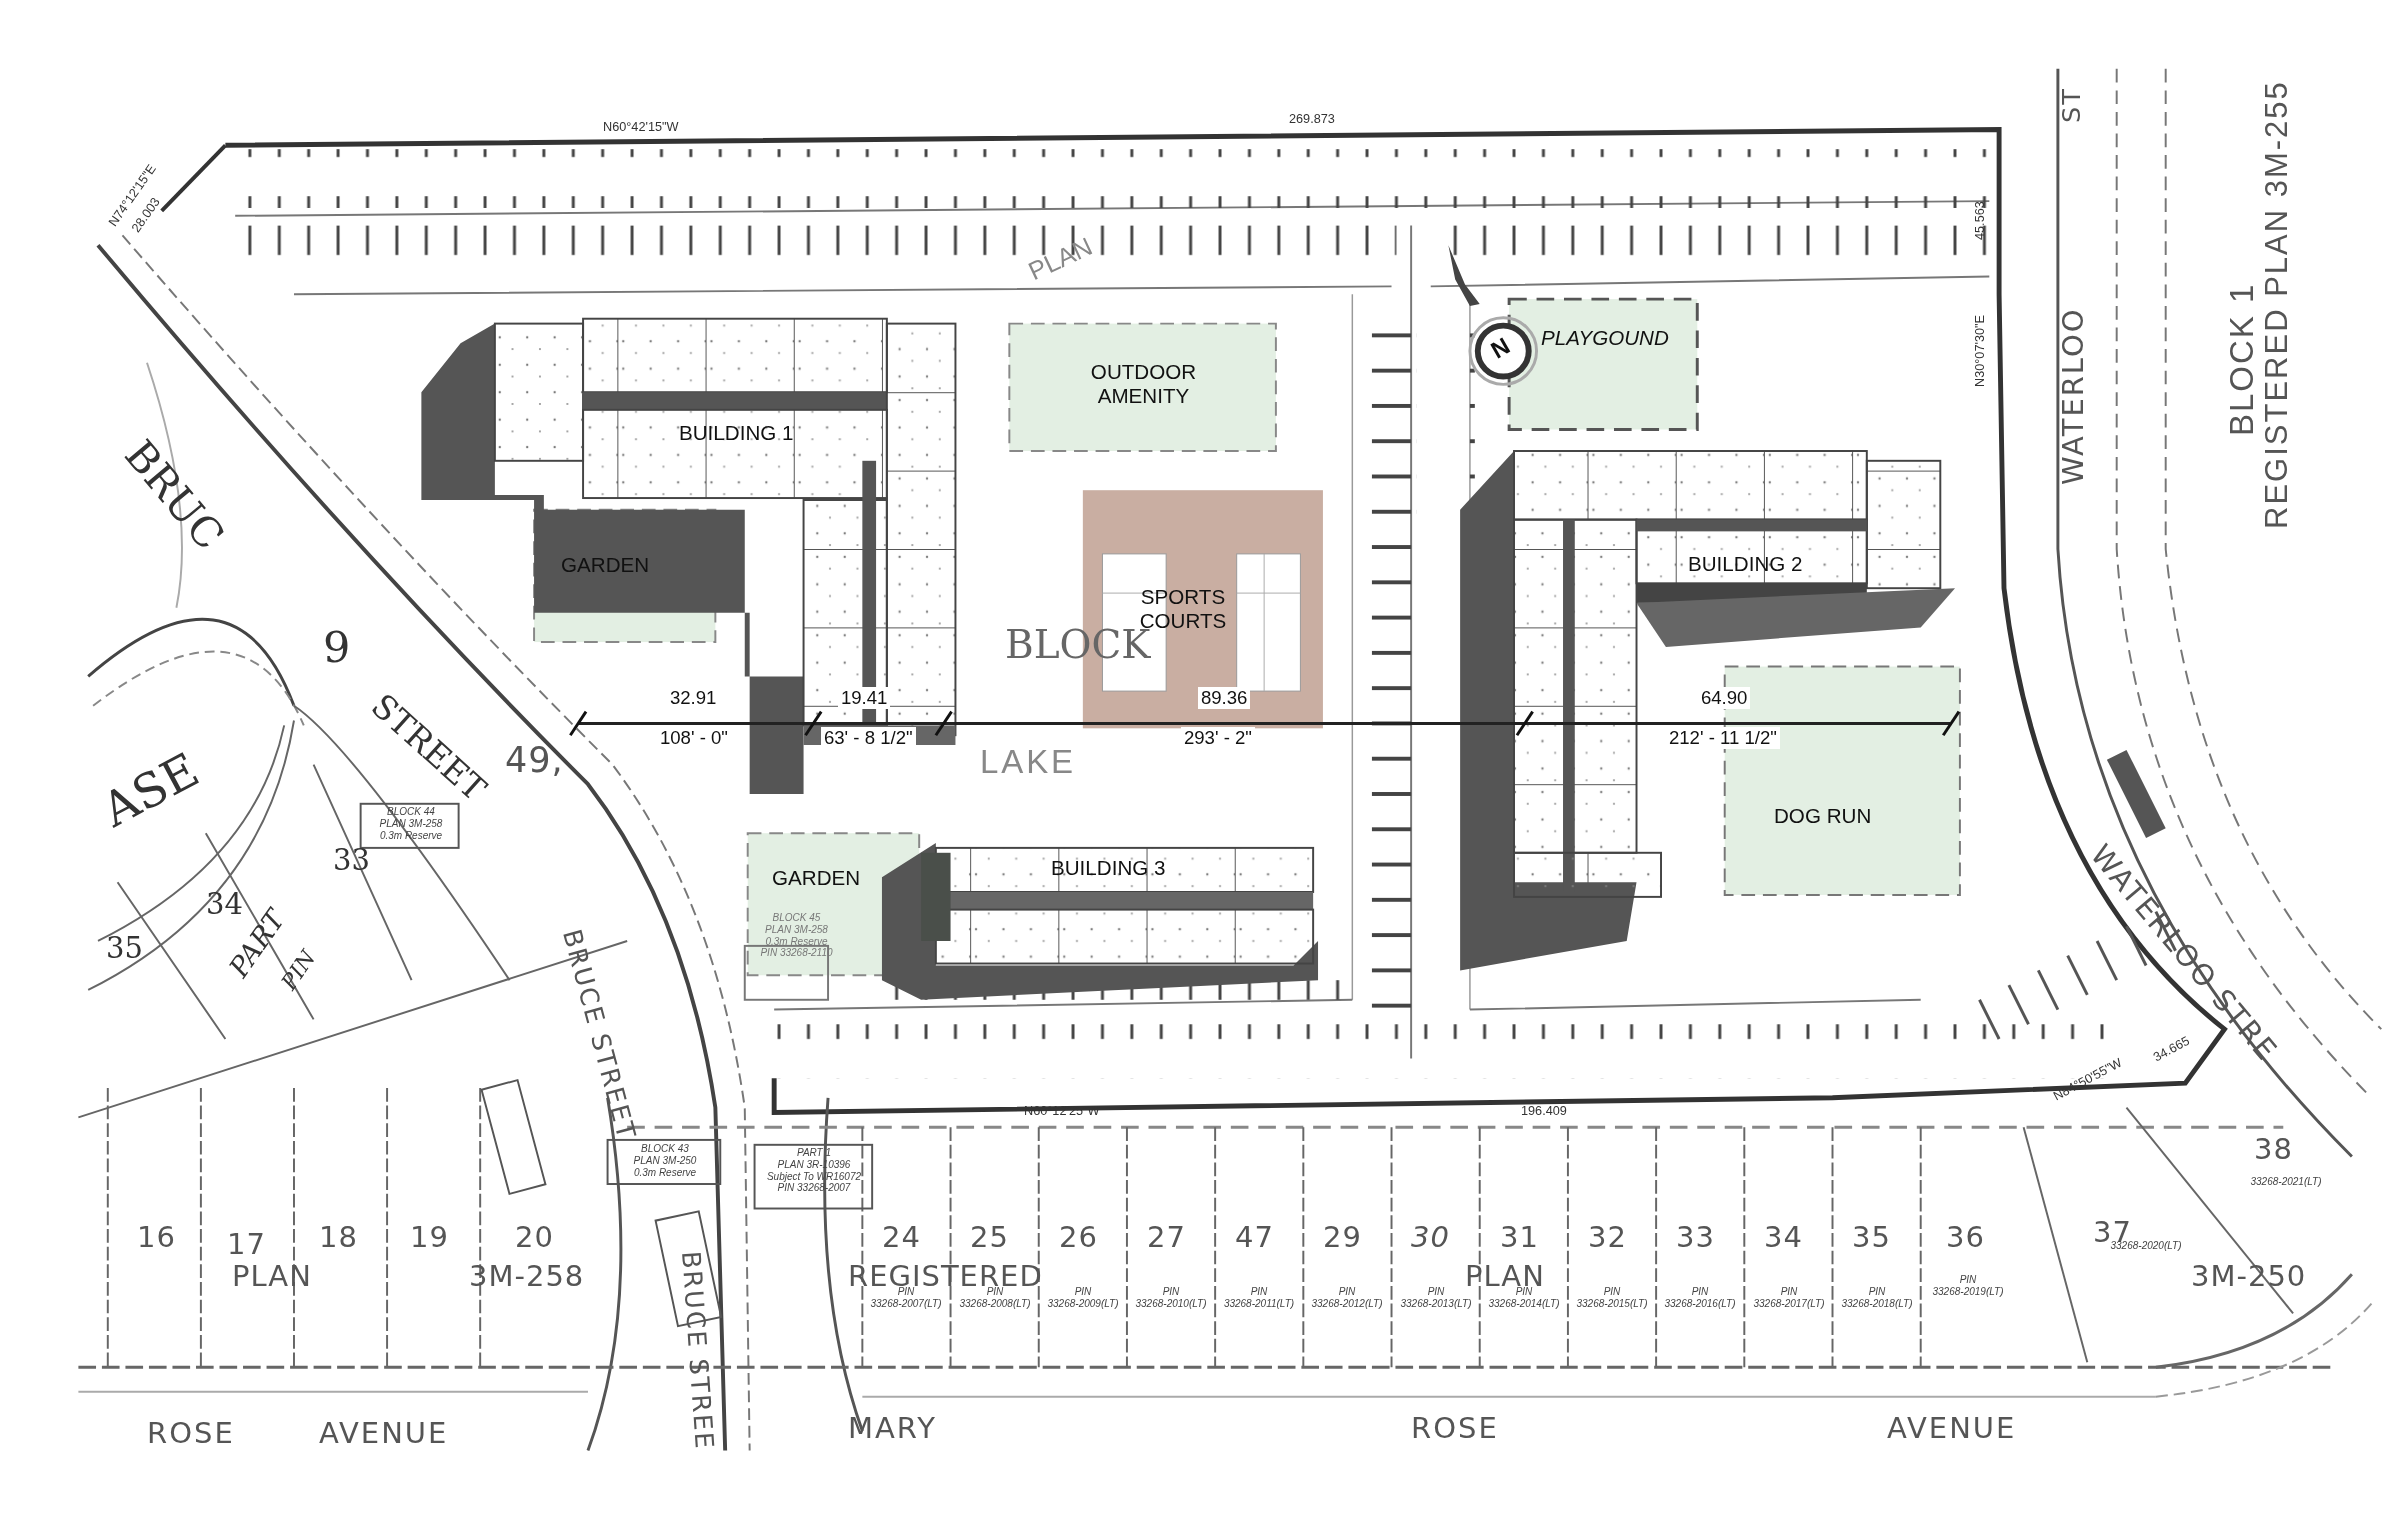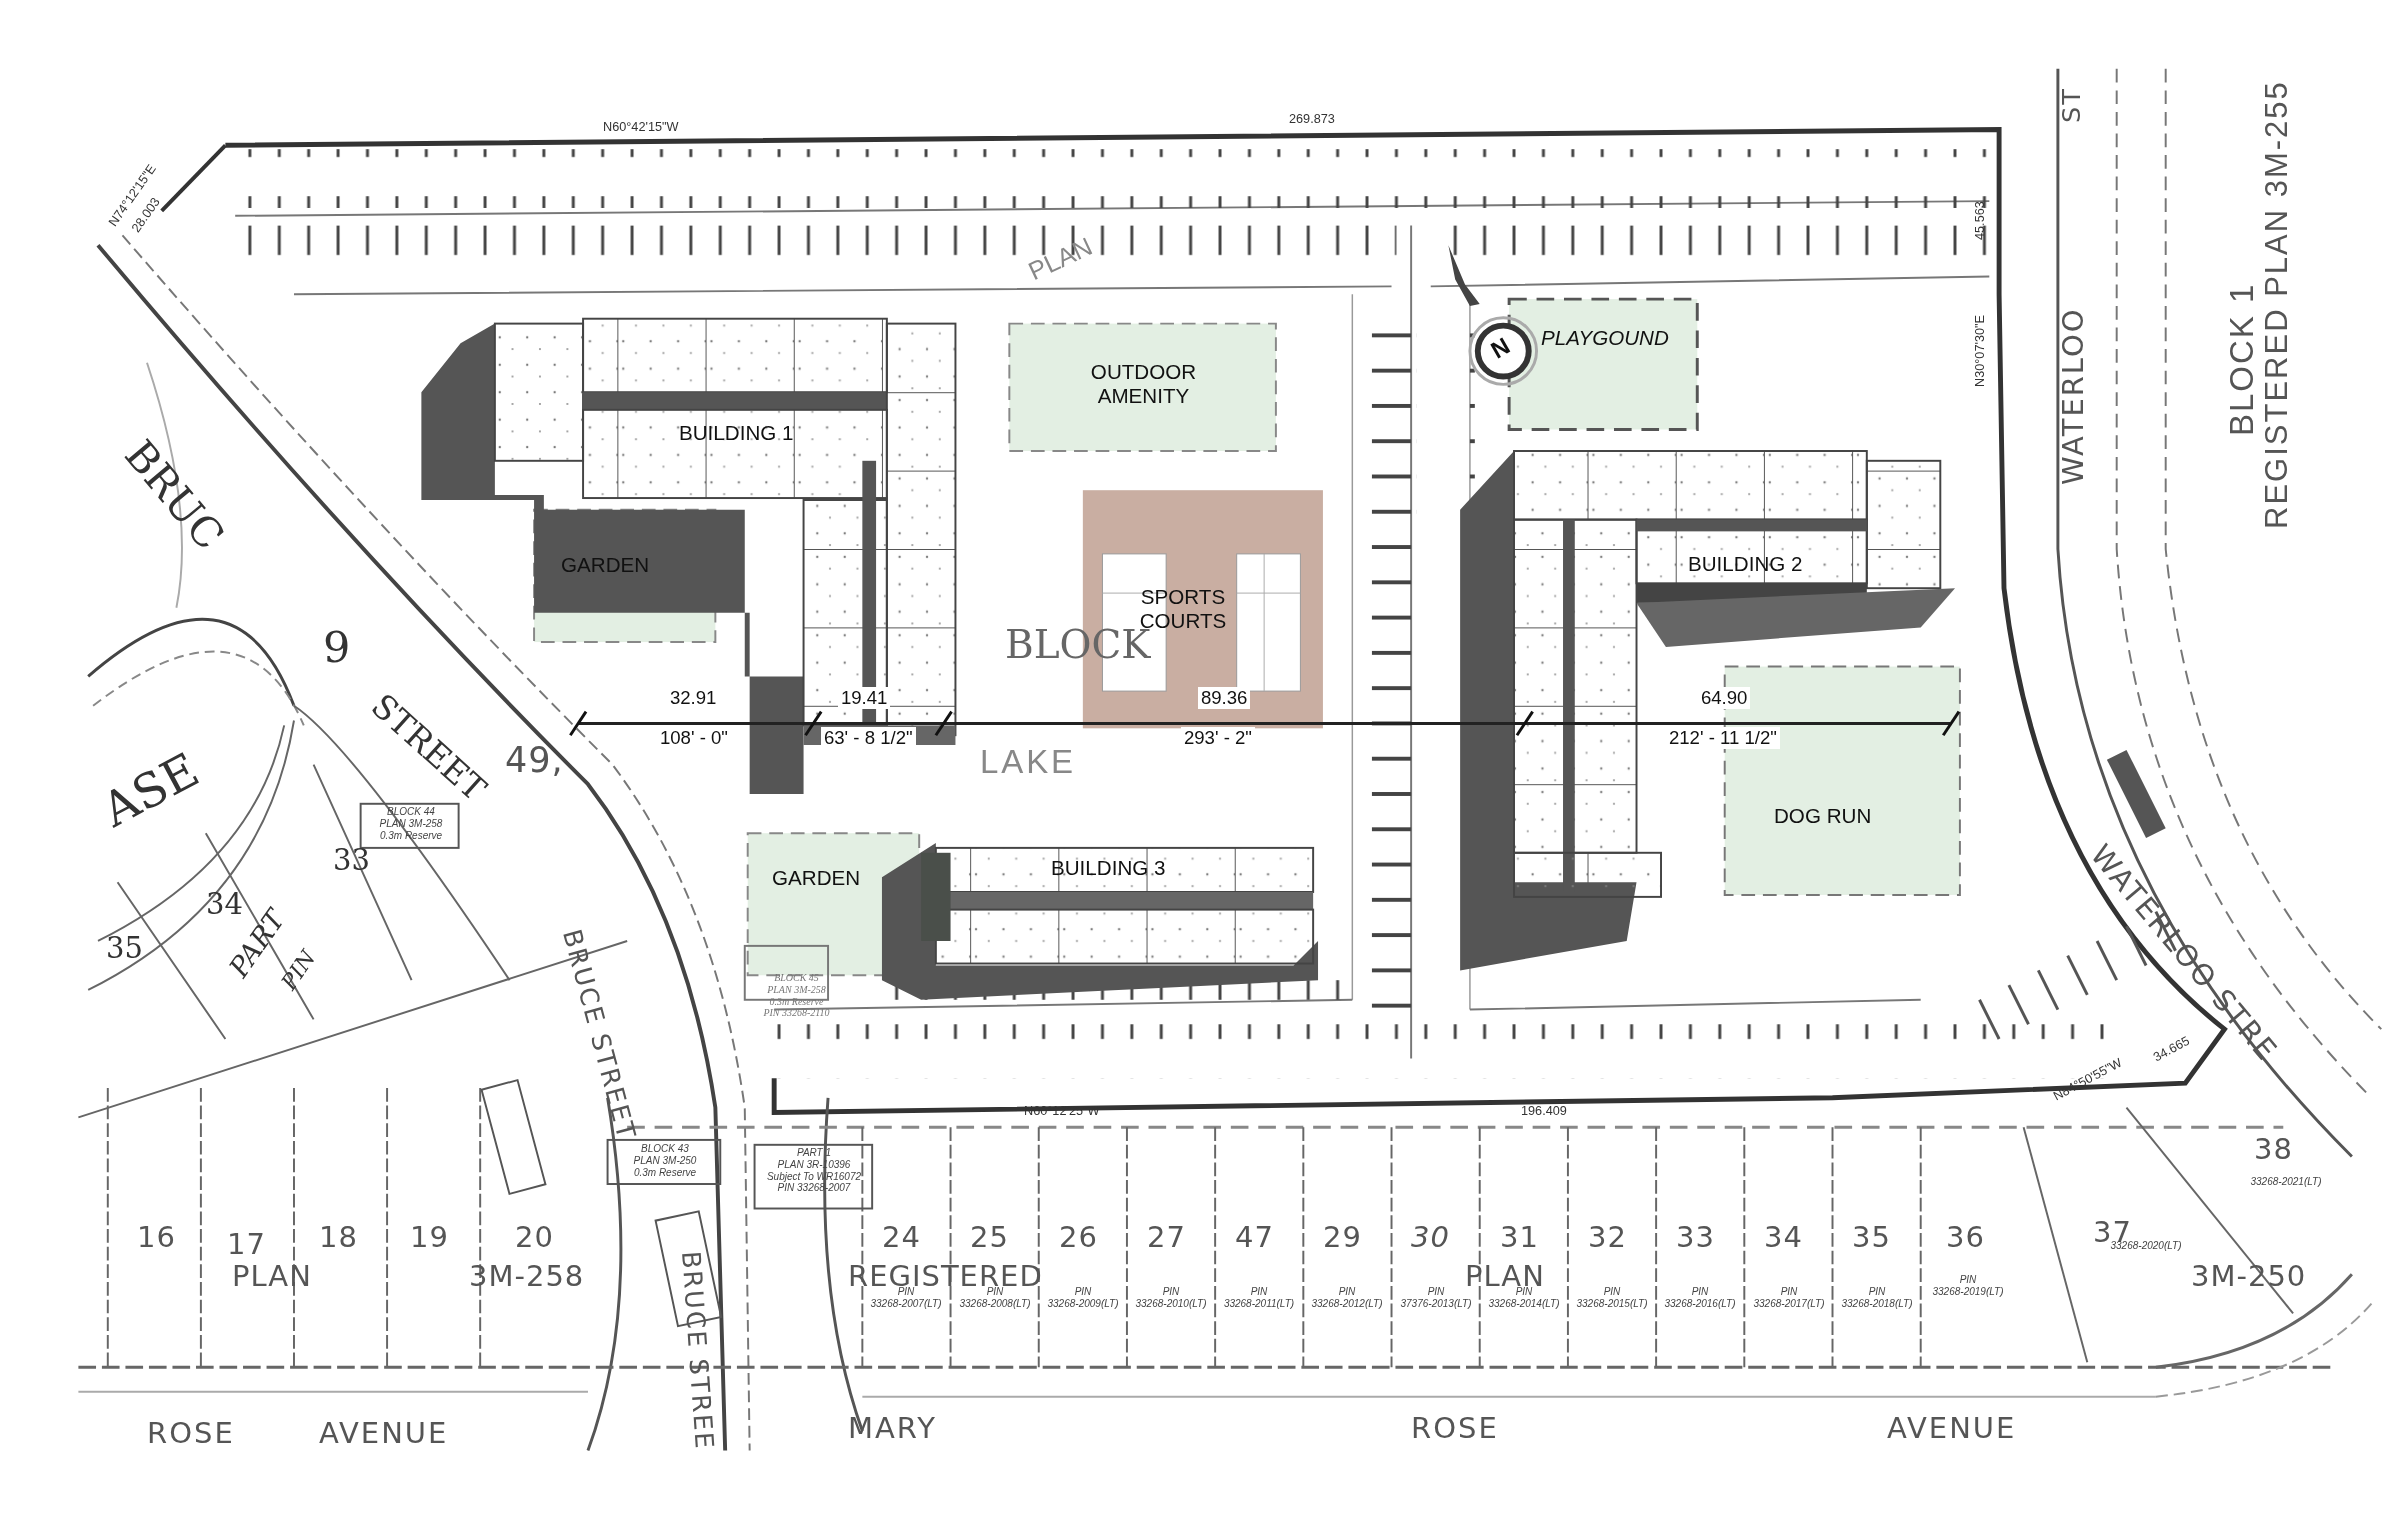--- a/index.html
+++ b/index.html
@@ -238,21 +238,21 @@
 <div class="lbl" style="left:980px;top:743px;font-size:33px;color:#888;letter-spacing:2.9px;">LAKE</div>
 <div class="lbl rot" style="left:1024px;top:260px;transform:rotate(-25deg);font-size:25.5px;color:#888;">PLAN</div>
 
 <div class="lbl rot" style="left:2223px;top:436px;transform:rotate(-90deg);font-size:33px;color:#555;letter-spacing:2px;">BLOCK 1</div>
 <div class="lbl rot" style="left:2259px;top:529px;transform:rotate(-90deg);font-size:31px;color:#555;letter-spacing:2px;">REGISTERED PLAN 3M-255</div>
 <div class="lbl pin" style="left:365px;top:806px;width:92px;">
   <div>BLOCK 44</div>
   <div>PLAN 3M-258</div>
   <div>0.3m Reserve</div>
 </div>
-<div class="lbl pin" style="left:747px;top:972px;width:99px;color:#777;font-family:Liberation Serif, serif;">
+<div class="lbl pin" style="left:747px;top:912px;width:99px;color:#777;">
   <div>BLOCK 45</div>
   <div>PLAN 3M-258</div>
   <div>0.3m Reserve</div>
   <div>PIN 33268-2110</div>
 </div>
 <div class="lbl pin" style="left:610px;top:1143px;width:110px;">
   <div>BLOCK 43</div>
   <div>PLAN 3M-250</div>
   <div>0.3m Reserve</div>
 </div>
@@ -307,21 +307,21 @@
 <div class="lbl pin" style="left:1220px;top:1286px;width:78px;">
     <div>PIN</div>
     <div>33268-2011(LT)</div>
   </div>
 <div class="lbl pin" style="left:1308px;top:1286px;width:78px;">
     <div>PIN</div>
     <div>33268-2012(LT)</div>
   </div>
 <div class="lbl pin" style="left:1397px;top:1286px;width:78px;">
     <div>PIN</div>
-    <div>37376-2013(LT)</div>
+    <div>33268-2013(LT)</div>
   </div>
 <div class="lbl pin" style="left:1485px;top:1286px;width:78px;">
     <div>PIN</div>
     <div>33268-2014(LT)</div>
   </div>
 <div class="lbl pin" style="left:1573px;top:1286px;width:78px;">
     <div>PIN</div>
     <div>33268-2015(LT)</div>
   </div>
 <div class="lbl pin" style="left:1661px;top:1286px;width:78px;">

